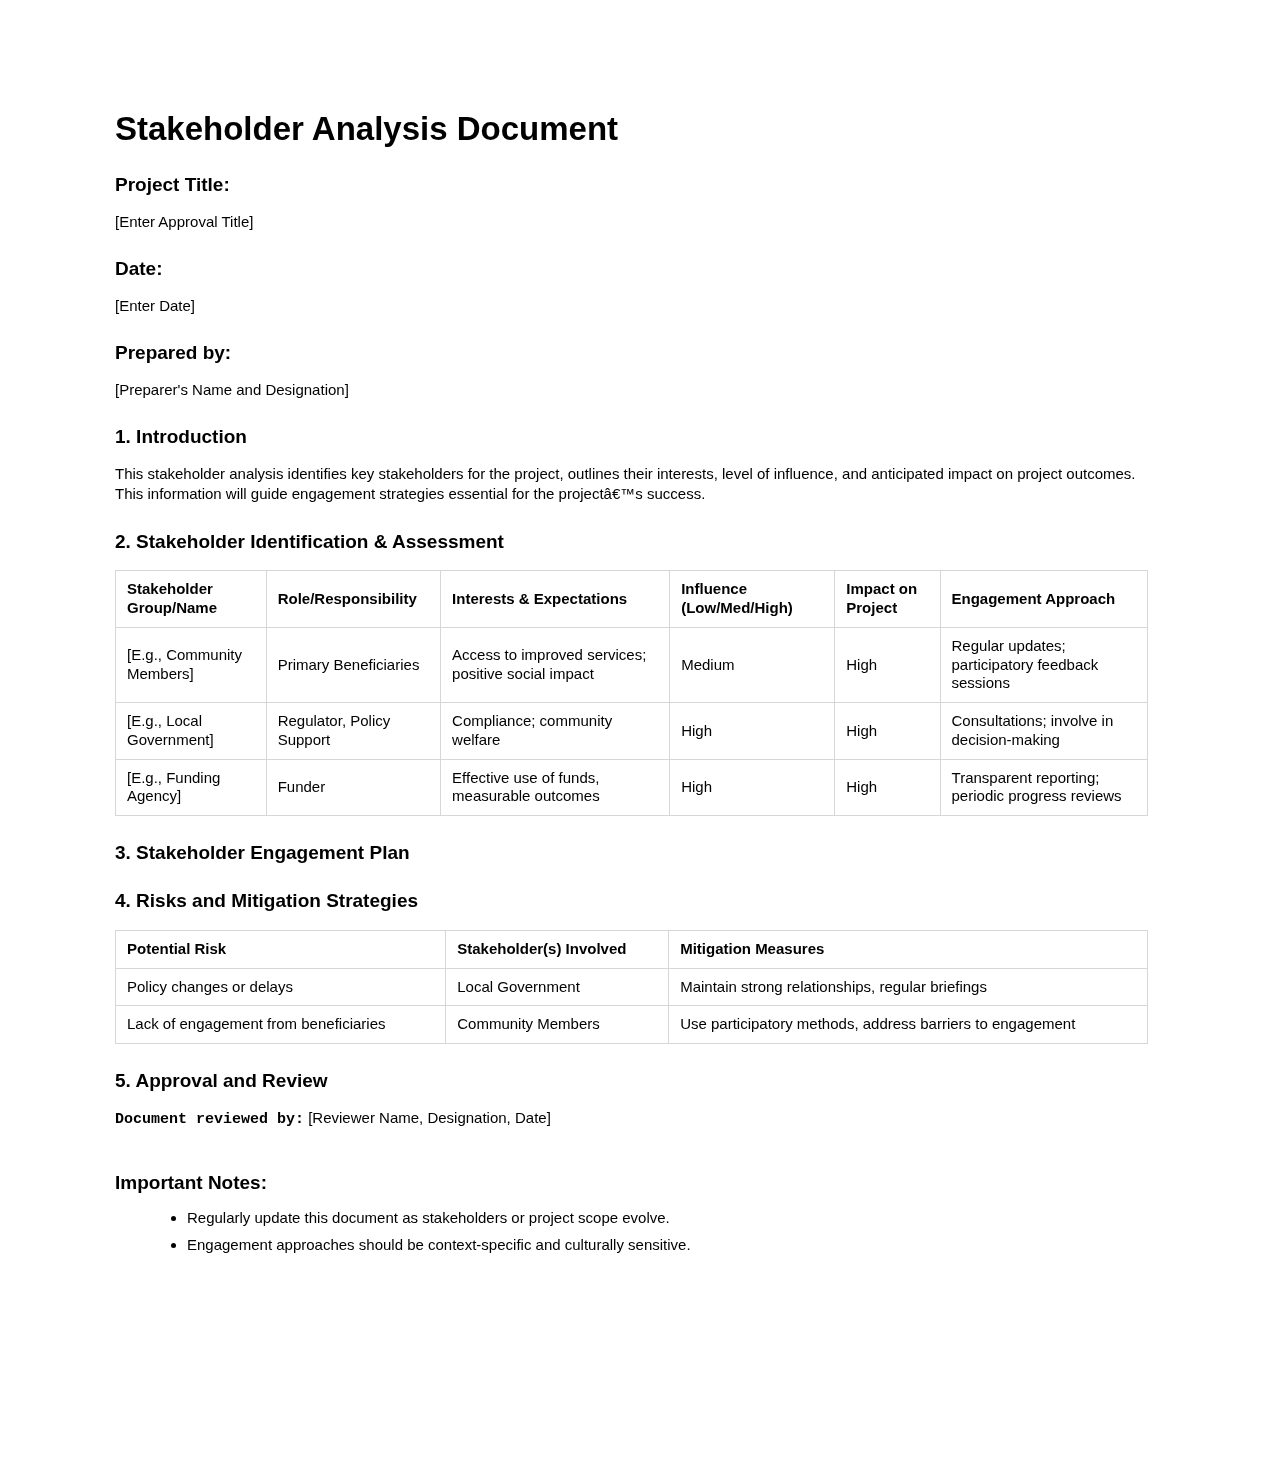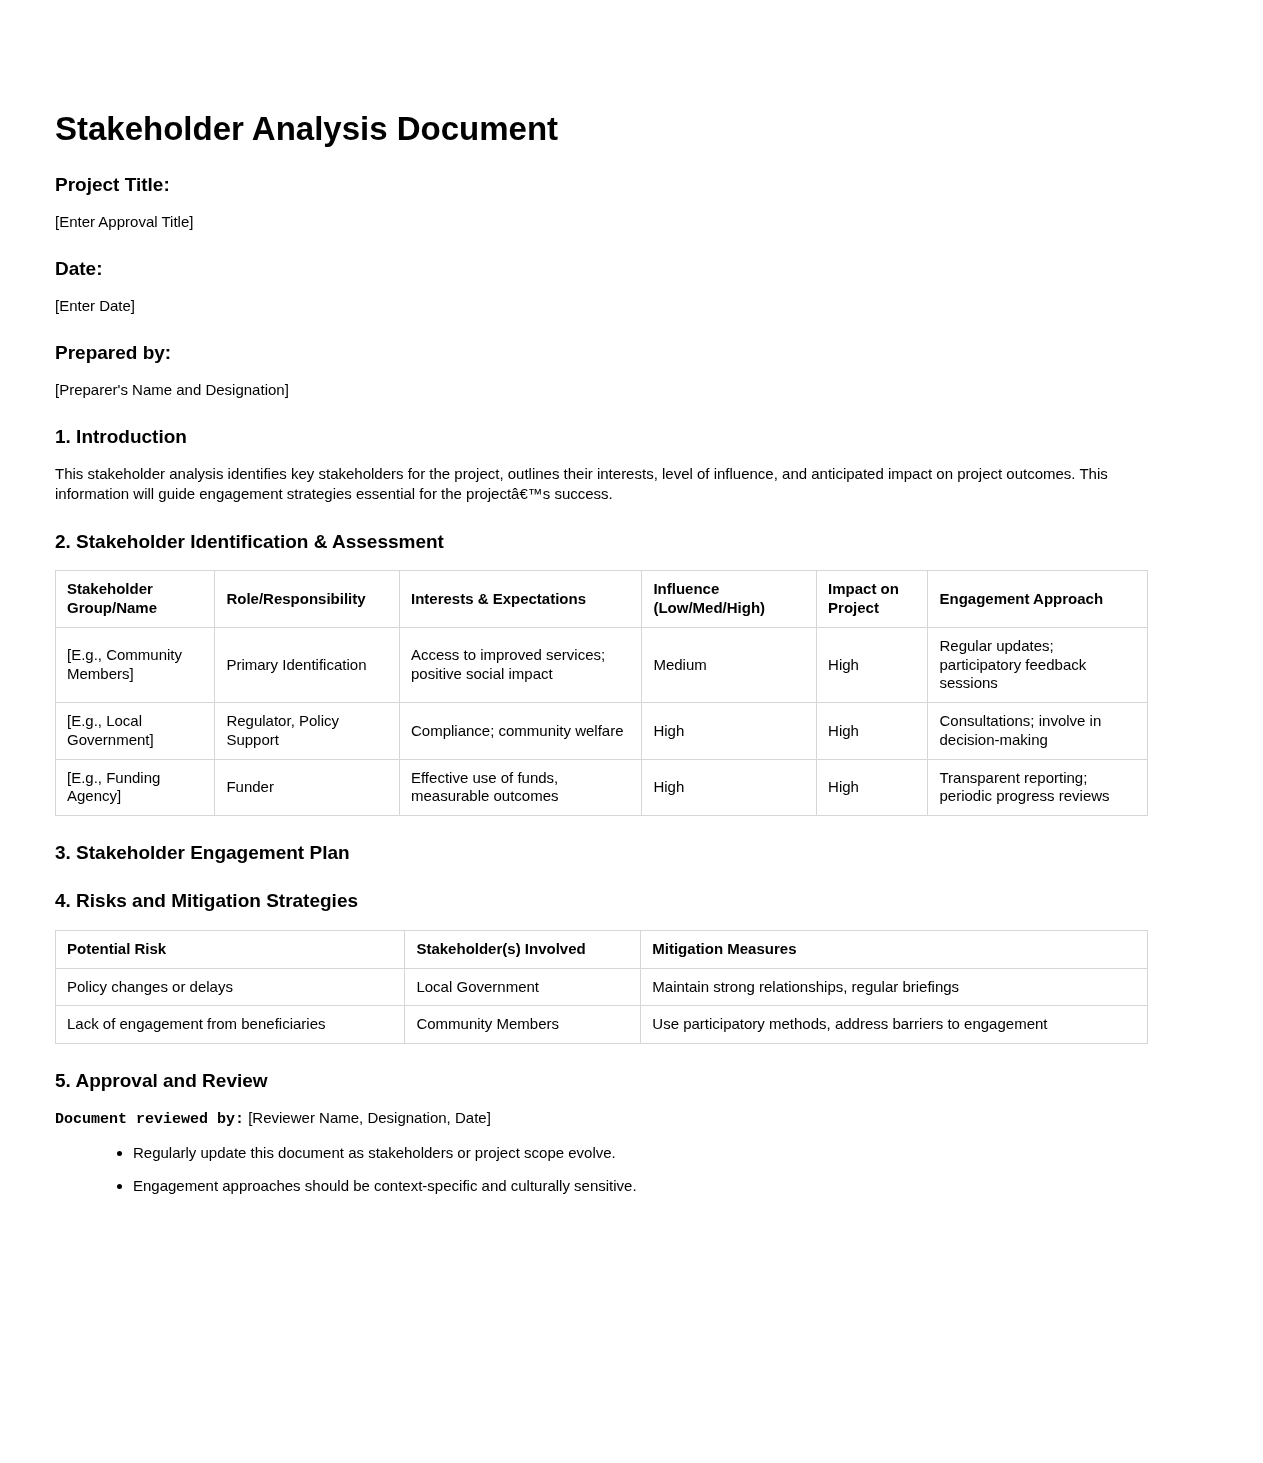--- a/index.html
+++ b/index.html
@@ -10,21 +10,21 @@
     font-family: "Liberation Sans", sans-serif;
   }
   body {
     width: 1263px;
     height: 1463px;
     overflow: hidden;
   }
   .page {
     box-sizing: border-box;
     width: 1263px;
-    padding: 110px 115px 40px 55px;
+    padding: 110px 115px 40px 115px;
   }
   h1 {
     font-size: 33px;
     line-height: 1.15;
     font-weight: bold;
     margin: 0 0 0 0;
   }
   h2 {
     font-size: 19px;
     line-height: 1.15;
@@ -60,21 +60,21 @@
   }
   th { font-weight: bold; }
   .bold-label { font-weight: bold; font-family: Liberation Mono, monospace; }
   ul {
     margin: 6px 0 0 0;
     padding: 0 0 0 64px;
   }
   li {
     font-size: 15px;
     line-height: 1.25;
-    margin: 14px;
+    margin: 8px;
   }
 </style>
 </head>
 <body>
 
 <div class="page">
 
   <h1>Stakeholder Analysis Document</h1>
 
   <h2>Project Title:</h2>
@@ -106,21 +106,21 @@
         <th>Role/Responsibility</th>
         <th>Interests &amp; Expectations</th>
         <th>Influence (Low/Med/High)</th>
         <th>Impact on Project</th>
         <th>Engagement Approach</th>
       </tr>
     </thead>
     <tbody>
       <tr>
         <td>[E.g., Community Members]</td>
-        <td>Primary Identification</td>
+        <td>Primary Beneficiaries</td>
         <td>Access to improved services; positive social impact</td>
         <td>Medium</td>
         <td>High</td>
         <td>Regular updates; participatory feedback sessions</td>
       </tr>
       <tr>
         <td>[E.g., Local Government]</td>
         <td>Regulator, Policy Support</td>
         <td>Compliance; community welfare</td>
         <td>High</td>
@@ -167,18 +167,19 @@
         <td>Use participatory methods, address barriers to engagement</td>
       </tr>
     </tbody>
   </table>
 
   <h2>5. Approval and Review</h2>
   <div class="para">
     <div class="line"><span class="bold-label">Document reviewed by:</span><span> [Reviewer Name, Designation, Date]</span></div>
   </div>
 
+  <h3>Important Notes:</h3>
   <ul>
     <li>Regularly update this document as stakeholders or project scope evolve.</li>
     <li>Engagement approaches should be context-specific and culturally sensitive.</li>
   </ul>
 
 </div>
 
 </body></html>

